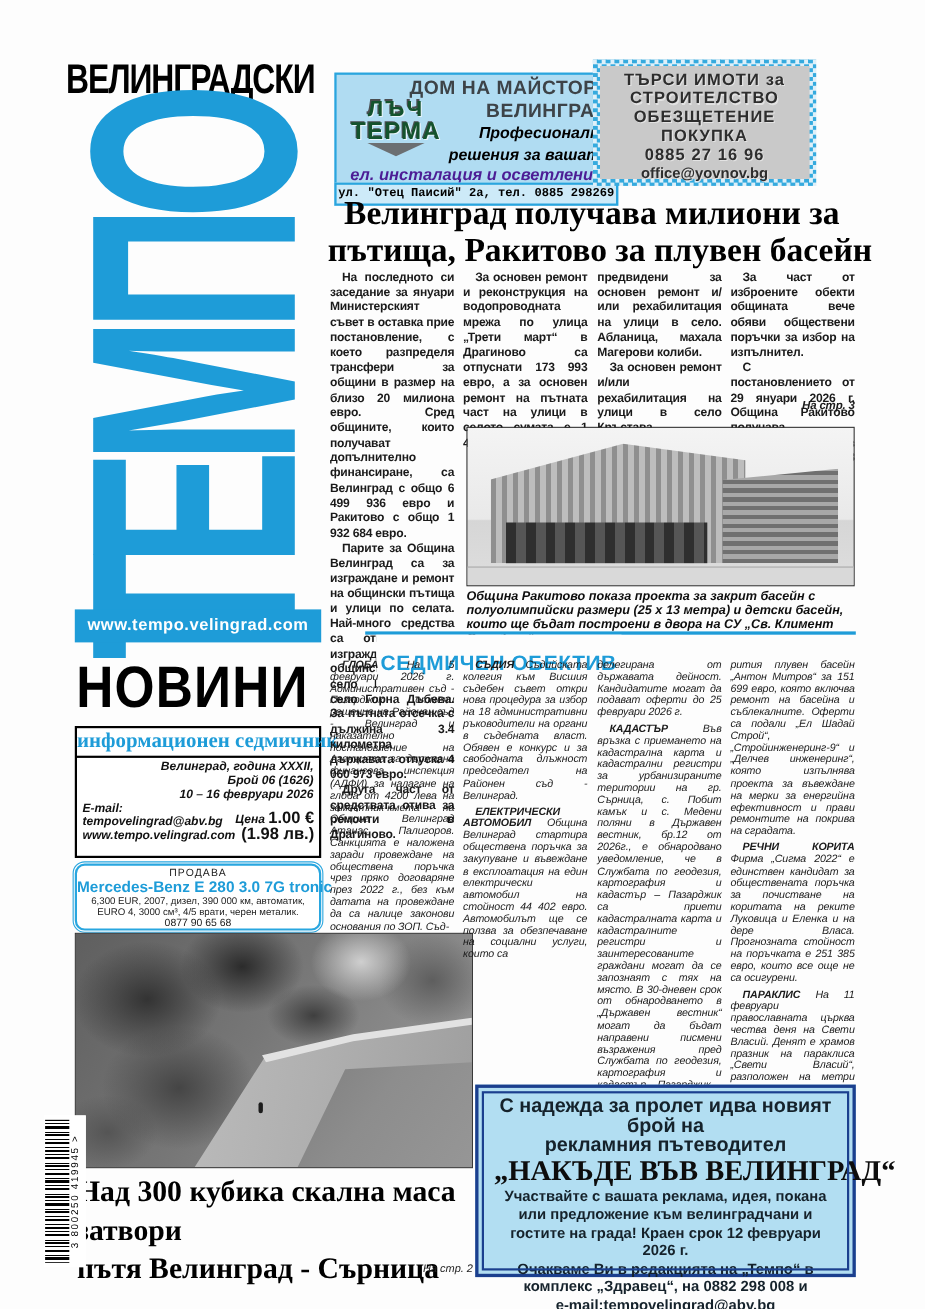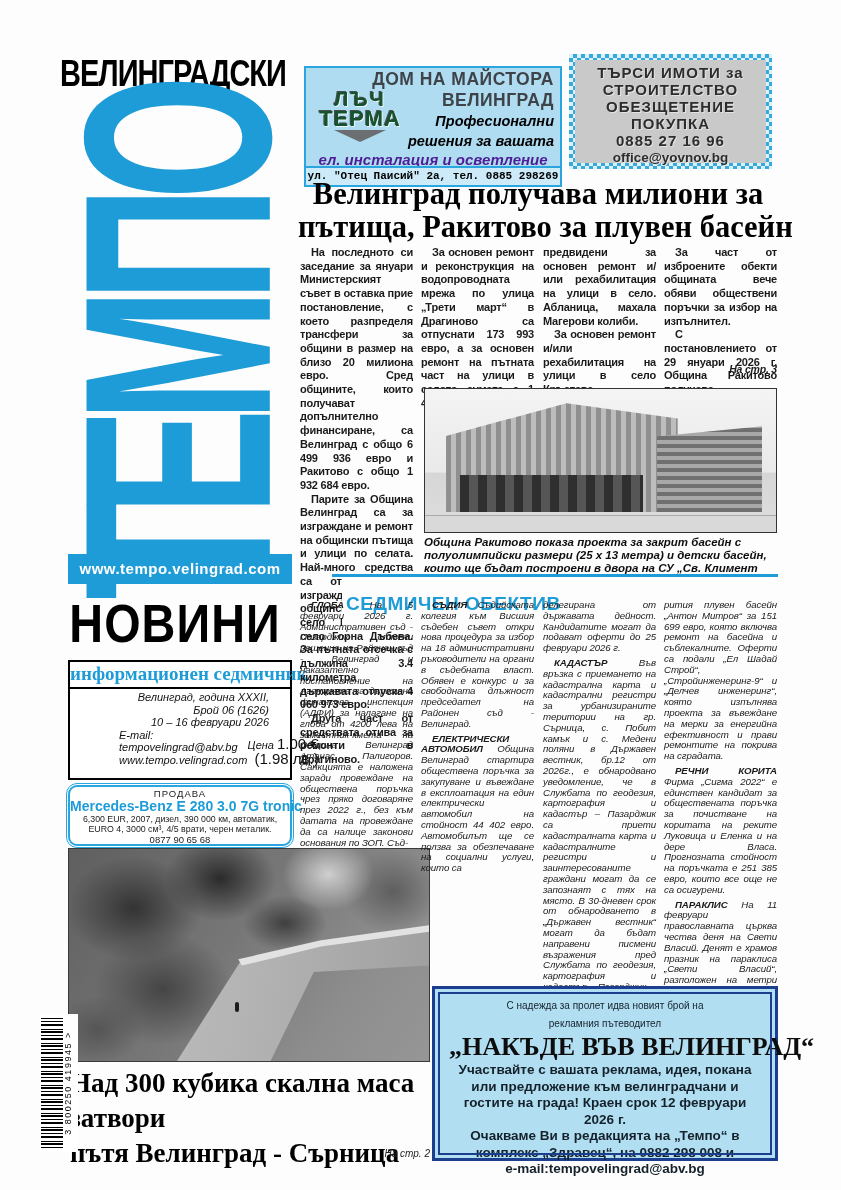--- a/index.html
+++ b/index.html
@@ -33,21 +33,21 @@
     transform-origin:top; color:#000; white-space:nowrap;
   }
   
   .info-box { position:absolute; left:68px; top:660px; width:224px; height:120px;
     border:2px solid #000; background:#fff; }
   .info-head {
     border-bottom:2px solid #000; text-align:center; padding:1px 0 2px;
     font-family:"Liberation Serif", serif; font-weight:bold; font-size:19px;
     color:#1e9cd8; white-space:nowrap;
   }
-  .info-body { padding:2px 21px 1px; font-size:11px; font-weight:normal; font-style:italic;margin-left:28px; }
+  .info-body { padding:2px 5px 1px; font-size:11px; font-weight:bold; font-style:italic; }
   .info-line { text-align:right; line-height:12.5px; }
   .info-flex { display:flex; justify-content:space-between; align-items:flex-end; }
   .info-left { text-align:left; line-height:12.5px; }
   .info-price { text-align:right; line-height:14px; white-space:nowrap; }
   .price-big { font-size:15px; font-style:normal; }
   
   .merc-box { position:absolute; left:68px; top:785px; width:224px; height:61px;
     border:2px solid #29a6df; border-radius:9px; outline:1px solid #29a6df;
     outline-offset:1px; background:#fff; text-align:center; padding-top:1px; }
   .merc-label { font-size:9.5px; letter-spacing:1px; color:#222; }
@@ -105,21 +105,21 @@
   .adm-tri { width:0; height:0; margin:1px auto 0; border-left:26px solid transparent;
     border-right:26px solid transparent; border-top:12px solid #6b6f72; }
   .adm-body { text-align:right; padding:3px 6px 0; font-weight:bold; font-style:italic;
     font-size:14.5px; line-height:16.5px; color:#000000; }
   .adm-body3 { text-align:center; font-weight:bold; font-style:italic; font-size:15px;
     color:#4c1d95; padding-top:2px; }
   .adm-addr { position:absolute; left:-2px; right:-2px; bottom:-2px; height:21px;
     background:#cdeaf8; border:2px solid #2aa5de; text-align:center;
     font-family:"Liberation Mono", monospace; font-weight:bold; font-size:11px;
     line-height:17px; color:#000; white-space:nowrap; }
-  .ad-prop { position:absolute; left:569px; top:54px; width:203px; height:115px;
+  .ad-prop { position:absolute; left:539px; top:54px; width:203px; height:115px;
     border:6px solid transparent; text-align:center; padding-top:4px;
     background:linear-gradient(#c9c9c9,#c9c9c9) padding-box,
       repeating-conic-gradient(#35aade 0% 25%, #dff0f9 0% 50%) 0 0/8px 8px border-box; }
   .adp-line { font-weight:900; font-size:15px; line-height:17px; color:#2d2d2d;
     letter-spacing:1px; text-shadow:1px 1px 0 #e3e3e3; white-space:nowrap; }
   .adp-mail { font-weight:900; font-size:13.5px; line-height:17px; color:#2d2d2d;
     text-shadow:1px 1px 0 #e3e3e3; }
   
   .main-headline { position:absolute; left:298px; top:178px; width:480px;
     font-family:"Liberation Serif", serif; font-weight:bold; font-size:30.5px;
@@ -154,21 +154,21 @@
   .weekly-head { position:absolute; left:342px; top:577px; font-weight:900;
     font-size:19px; color:#1e9cd8; letter-spacing:0.5px; background:#fdfdfd;
     padding:16px 4px; }
   .weekly-col { top:600px; width:113px; font-size:9.7px; line-height:10.8px;
     font-style:italic; letter-spacing:-0.1px; color:#1a1a1a; }
   .weekly-col .lead { font-weight:bold; }
   
   .promo-box { position:absolute; left:432px; top:986px; width:346px; height:175px;
     background:#b2def2; border:3px solid #1b3f8e; outline:2px solid #1b3f8e;
     outline-offset:-8px; text-align:center; padding:8px 14px 0; color:#15222b; }
-  .promo-intro { font-weight:normal; font-size:10px; line-height:17.5px; }
+  .promo-intro { font-weight:bold; font-size:18px; line-height:17.5px; }
   .promo-title { font-family:"Liberation Serif", serif; font-weight:bold;
     font-size:26px; line-height:30px; color:#0d0d0d; white-space:nowrap; }
   .promo-body { font-weight:bold; font-size:13.5px; line-height:16.5px; }
 </style>
 </head>
 <body>
 
 <div class="page">
 
   <div class="mast-top">ВЕЛИНГРАДСКИ</div>

